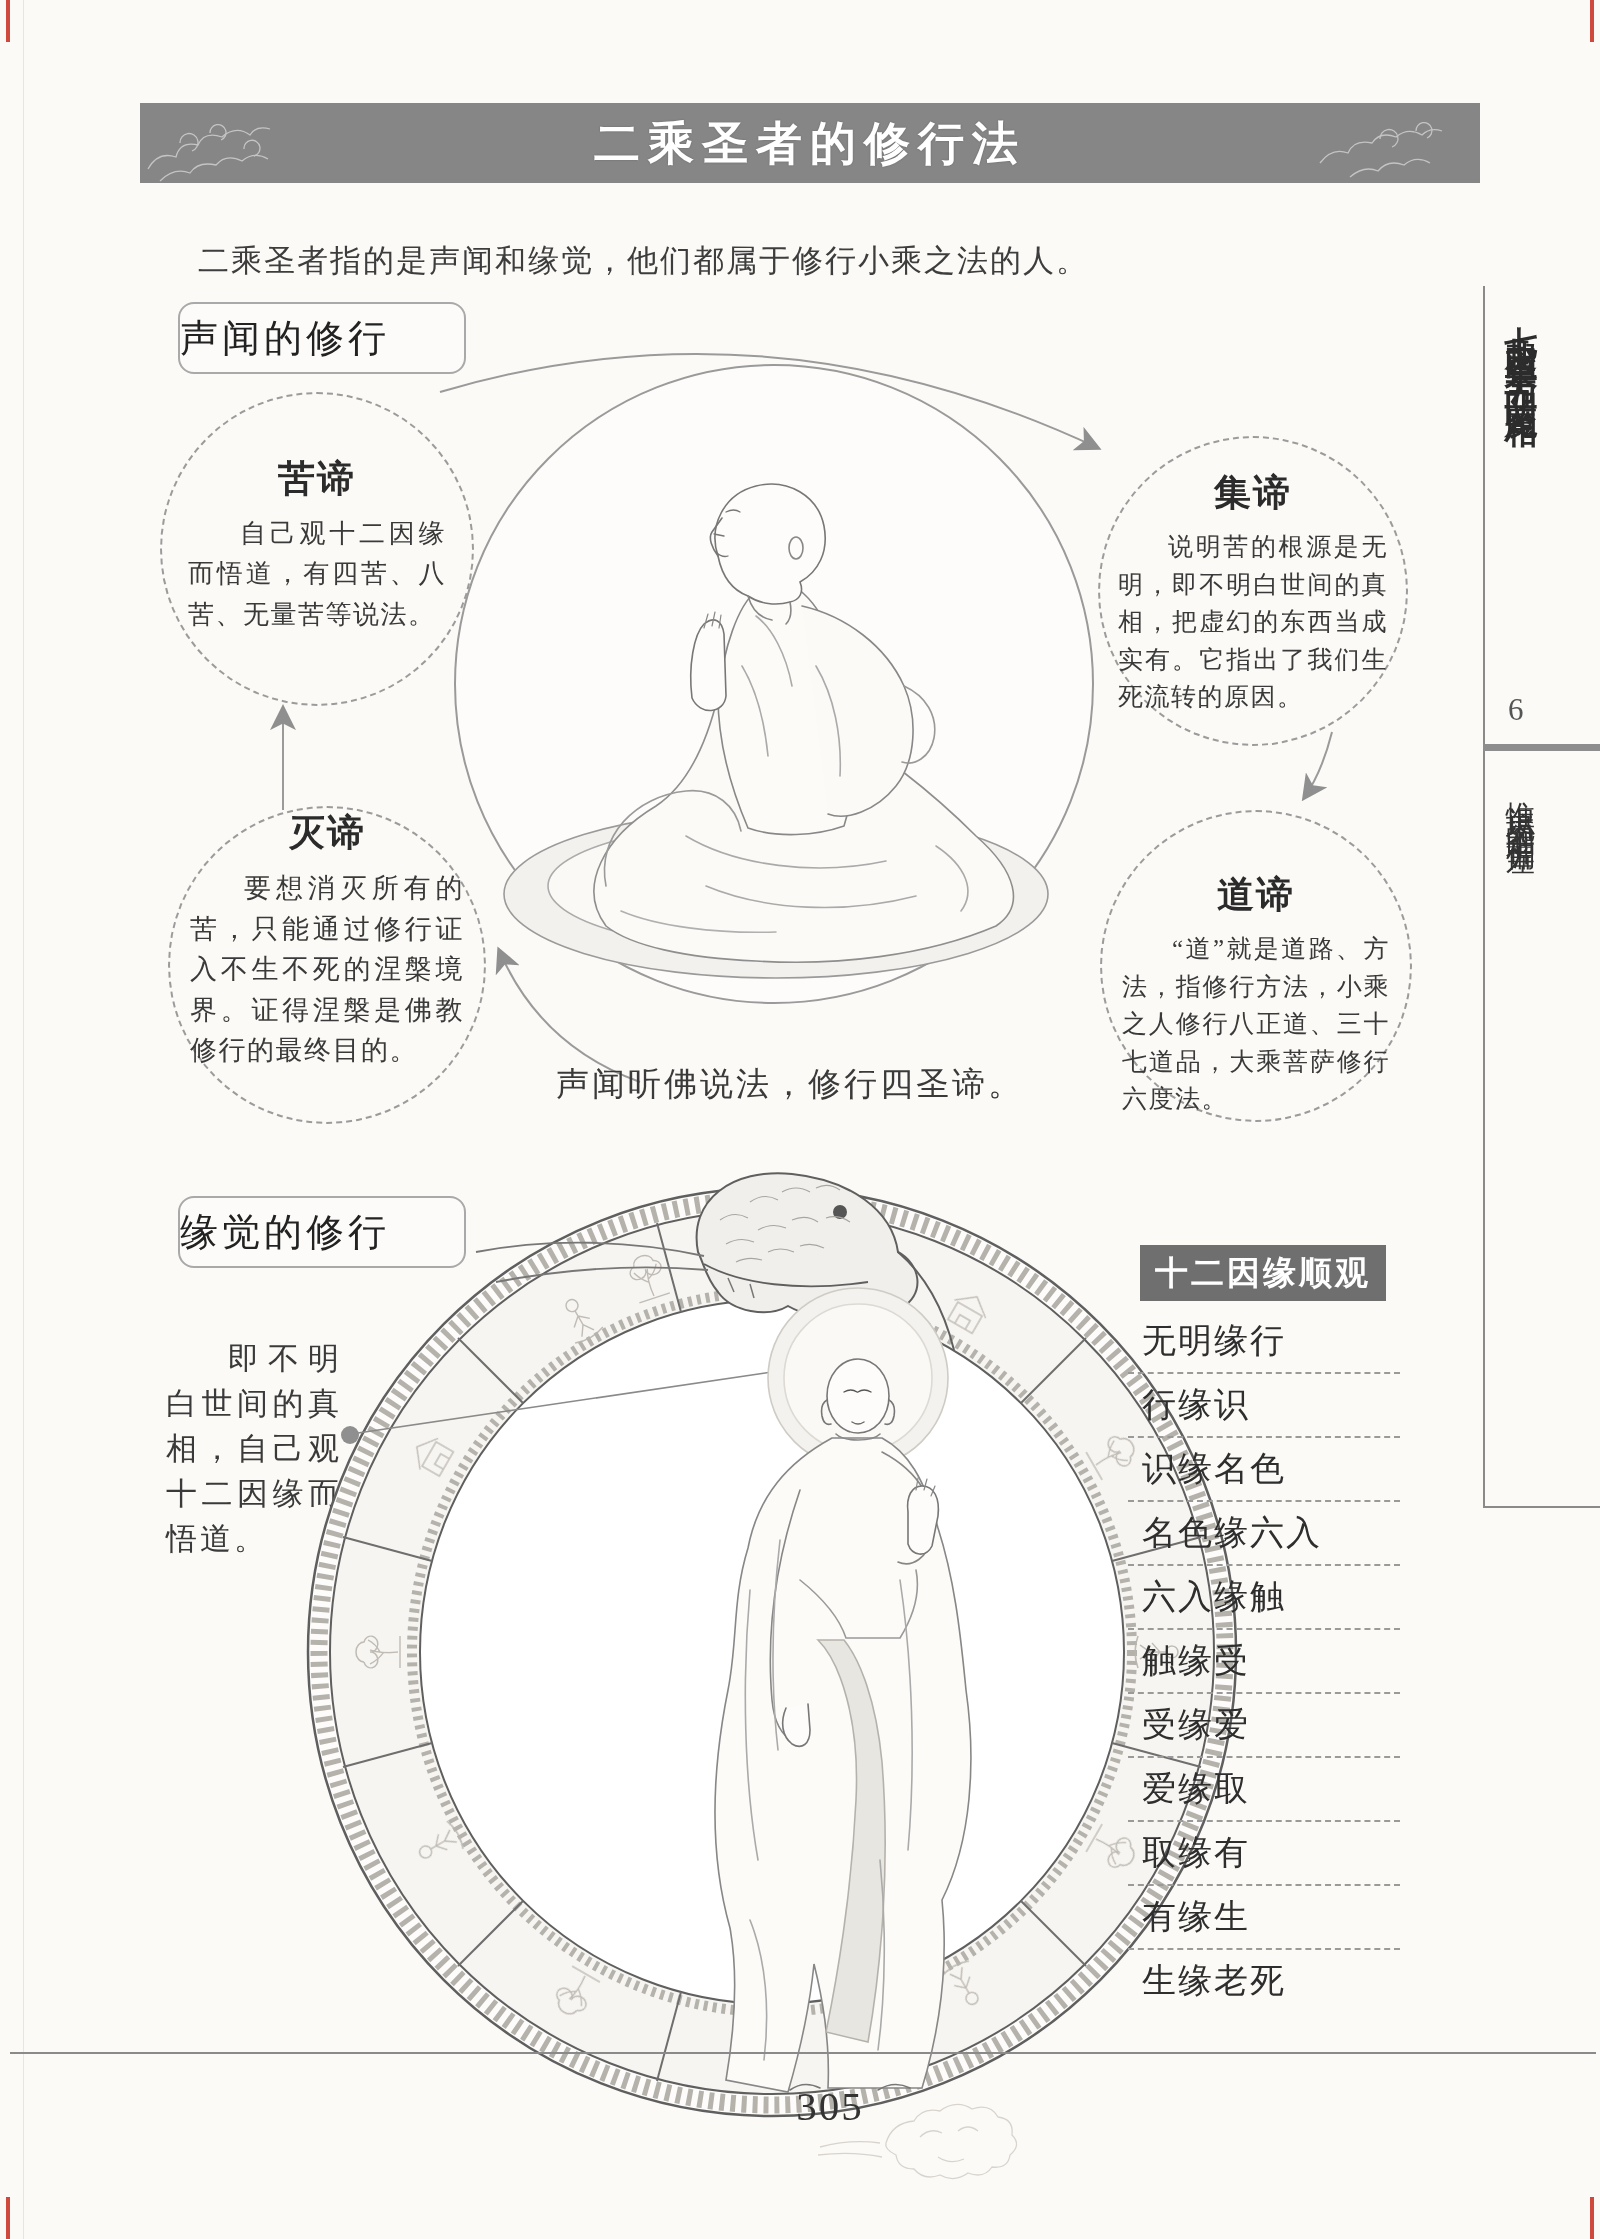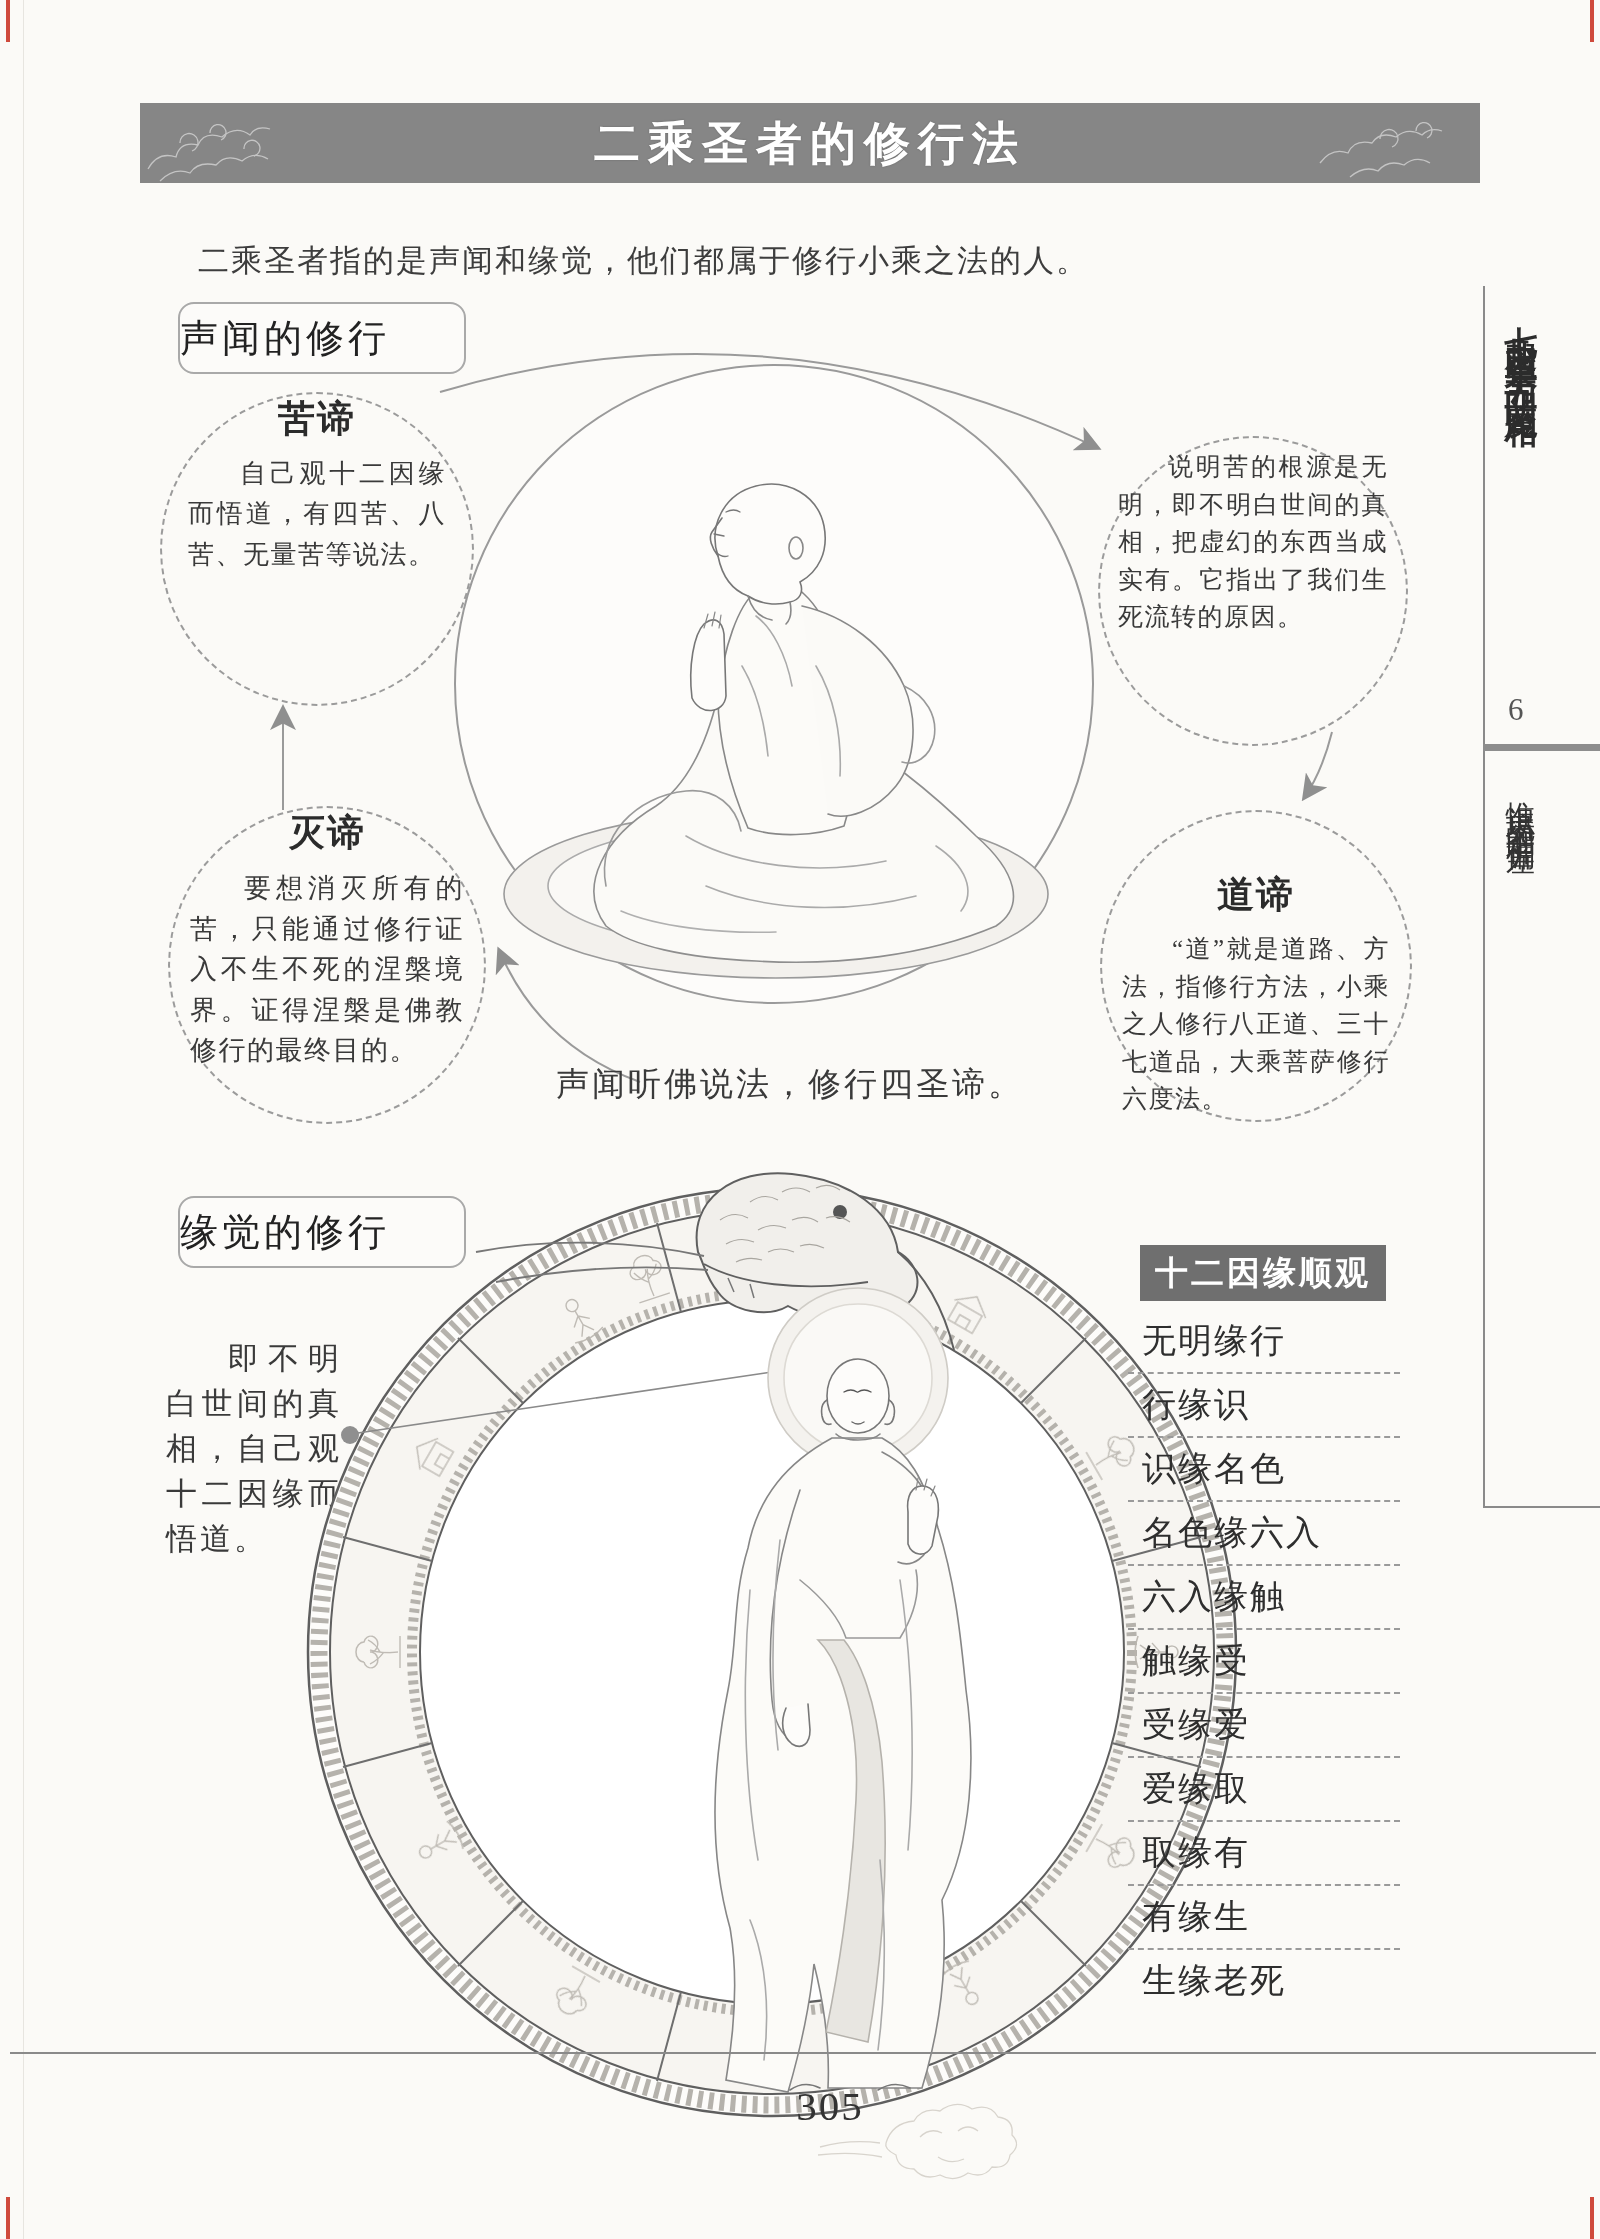--- a/index.html
+++ b/index.html
@@ -18,21 +18,21 @@
   
   .sec-box{width:284px;height:68px;border:2.5px solid #a9a9a9;border-radius:16px;
     background:#fcfbf9;line-height:68px;font-size:38px;letter-spacing:4px;
     color:#222;font-weight:500;}
   
   .truth{border:2.5px dashed #9b9b9b;border-radius:50%;box-sizing:border-box;}
   .truth h3{margin:0;text-align:center;font-size:37px;letter-spacing:2px;color:#2b2b2b;}
   .truth p{margin:10px 0 0 0;padding:0 26px;font-family:"Liberation Serif",serif;
     font-size:26px;line-height:1.55;letter-spacing:1.5px;color:#3a3a3a;
     text-align:justify;text-indent:2em;}
-  .c1{left:160px;top:392px;width:314px;height:314px;} .c1 h3{}
+  .c1{left:160px;top:392px;width:314px;height:314px;} .c1 h3{margin-top:60px;}
   .c2{left:1098px;top:436px;width:310px;height:310px;} .c2 h3{margin-top:30px;}
   .c2 p{font-size:25px;padding:0 18px;line-height:1.5;}
   .c3{left:168px;top:806px;width:318px;height:318px;} .c3 h3{}
   .c3 p{font-size:27px;padding:0 20px;line-height:1.5;}
   .c4{left:1100px;top:810px;width:312px;height:312px;} .c4 h3{margin-top:58px;}
   .c4 p{font-size:25px;padding:0 20px;line-height:1.5;}
   
   .big-circle{left:454px;top:364px;width:636px;height:636px;border:2px solid #9a9a9a;
     border-radius:50%;background:#fdfcfa;}
   .caption{left:540px;top:1062px;width:500px;text-align:center;
@@ -133,20 +133,21 @@
         <path d="M292 230 C 296 244 304 252 316 254 M334 236 C 336 246 334 254 330 258" stroke="#888"></path>
       </g>
     </svg>
   </div>
 
   <div class="abs truth c1">
     <h3>苦谛</h3>
     <p>自己观十二因缘而悟道，有四苦、八苦、无量苦等说法。</p>
   </div>
   <div class="abs truth c2">
+    <h3>集谛</h3>
     <p>说明苦的根源是无明，即不明白世间的真相，把虚幻的东西当成实有。它指出了我们生死流转的原因。</p>
   </div>
   <div class="abs truth c3">
     <h3>灭谛</h3>
     <p>要想消灭所有的苦，只能通过修行证入不生不死的涅槃境界。证得涅槃是佛教修行的最终目的。</p>
   </div>
   <div class="abs truth c4">
     <h3>道谛</h3>
     <p>“道”就是道路、方法，指修行方法，小乘之人修行八正道、三十七道品，大乘菩萨修行六度法。</p>
   </div>

